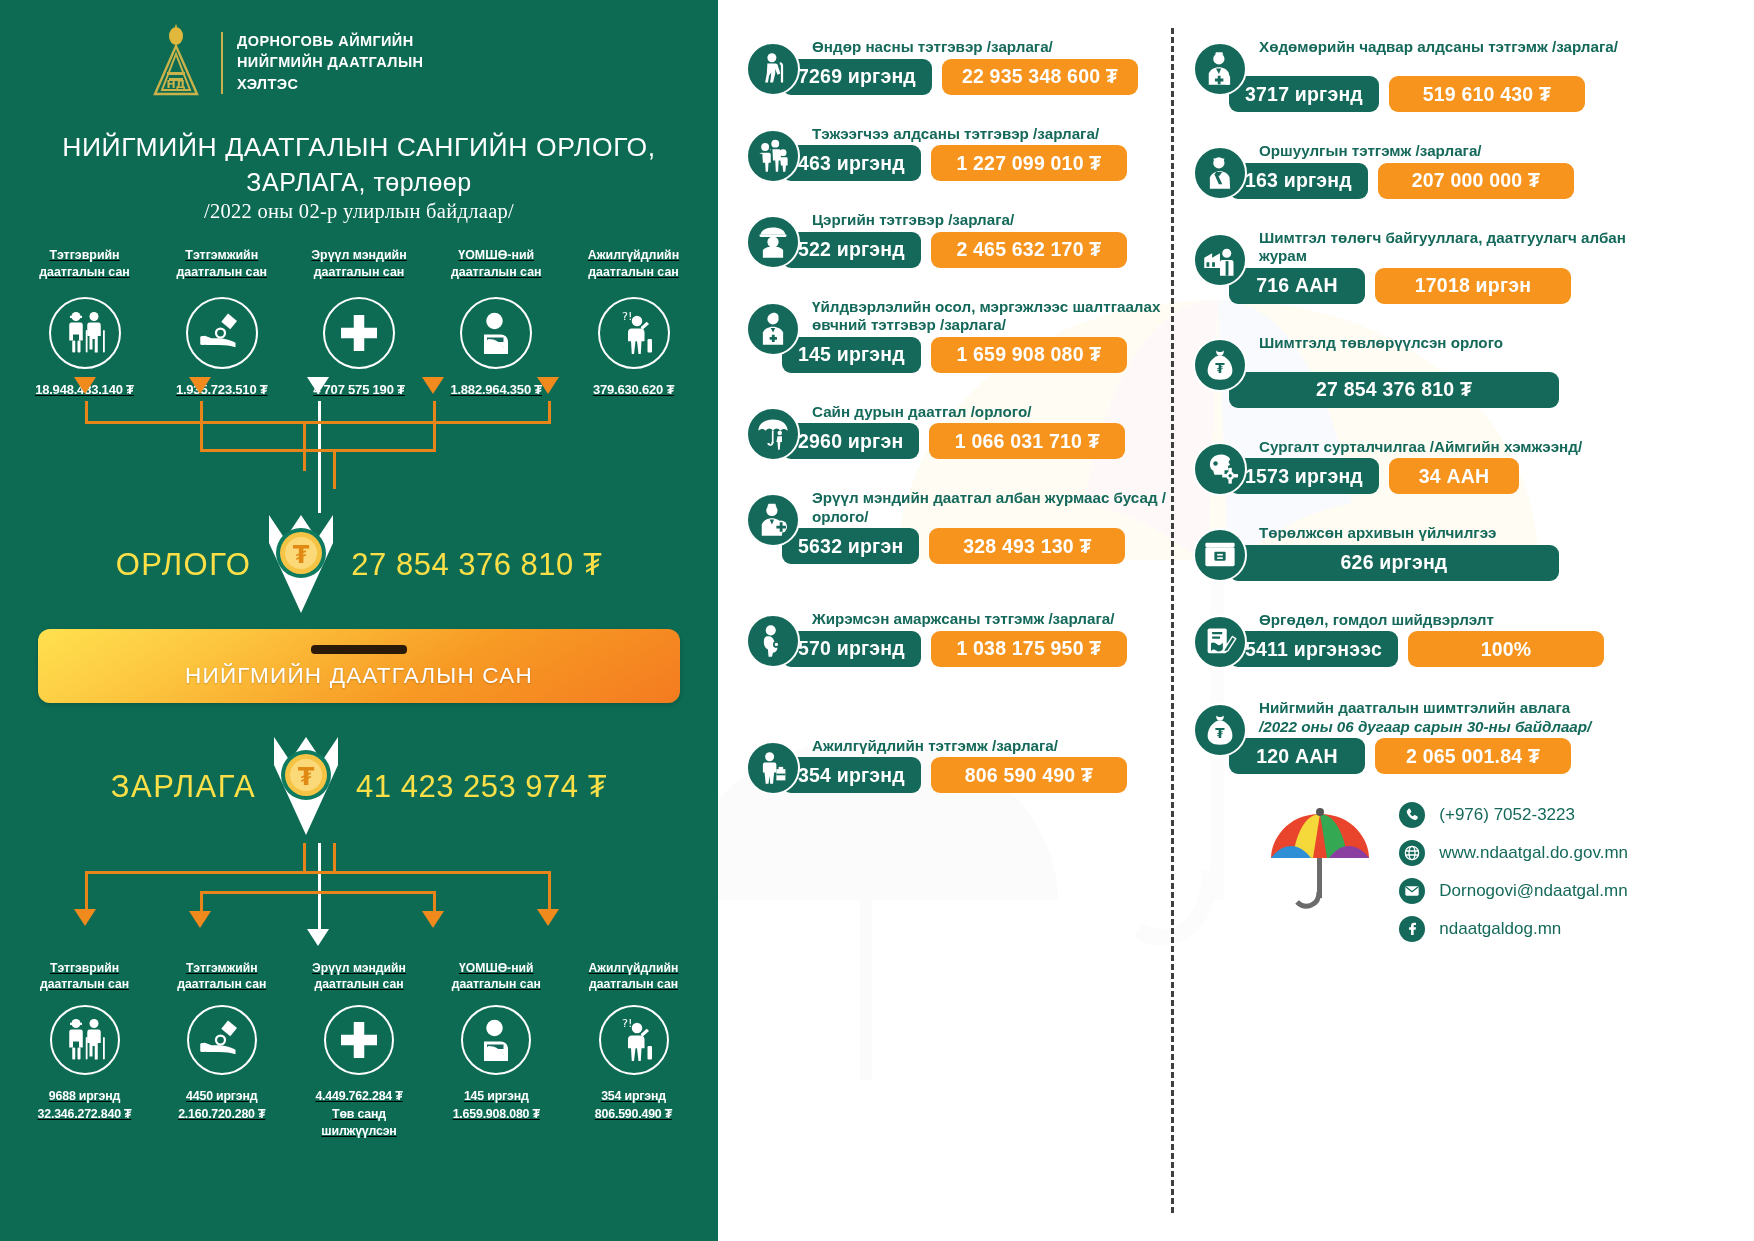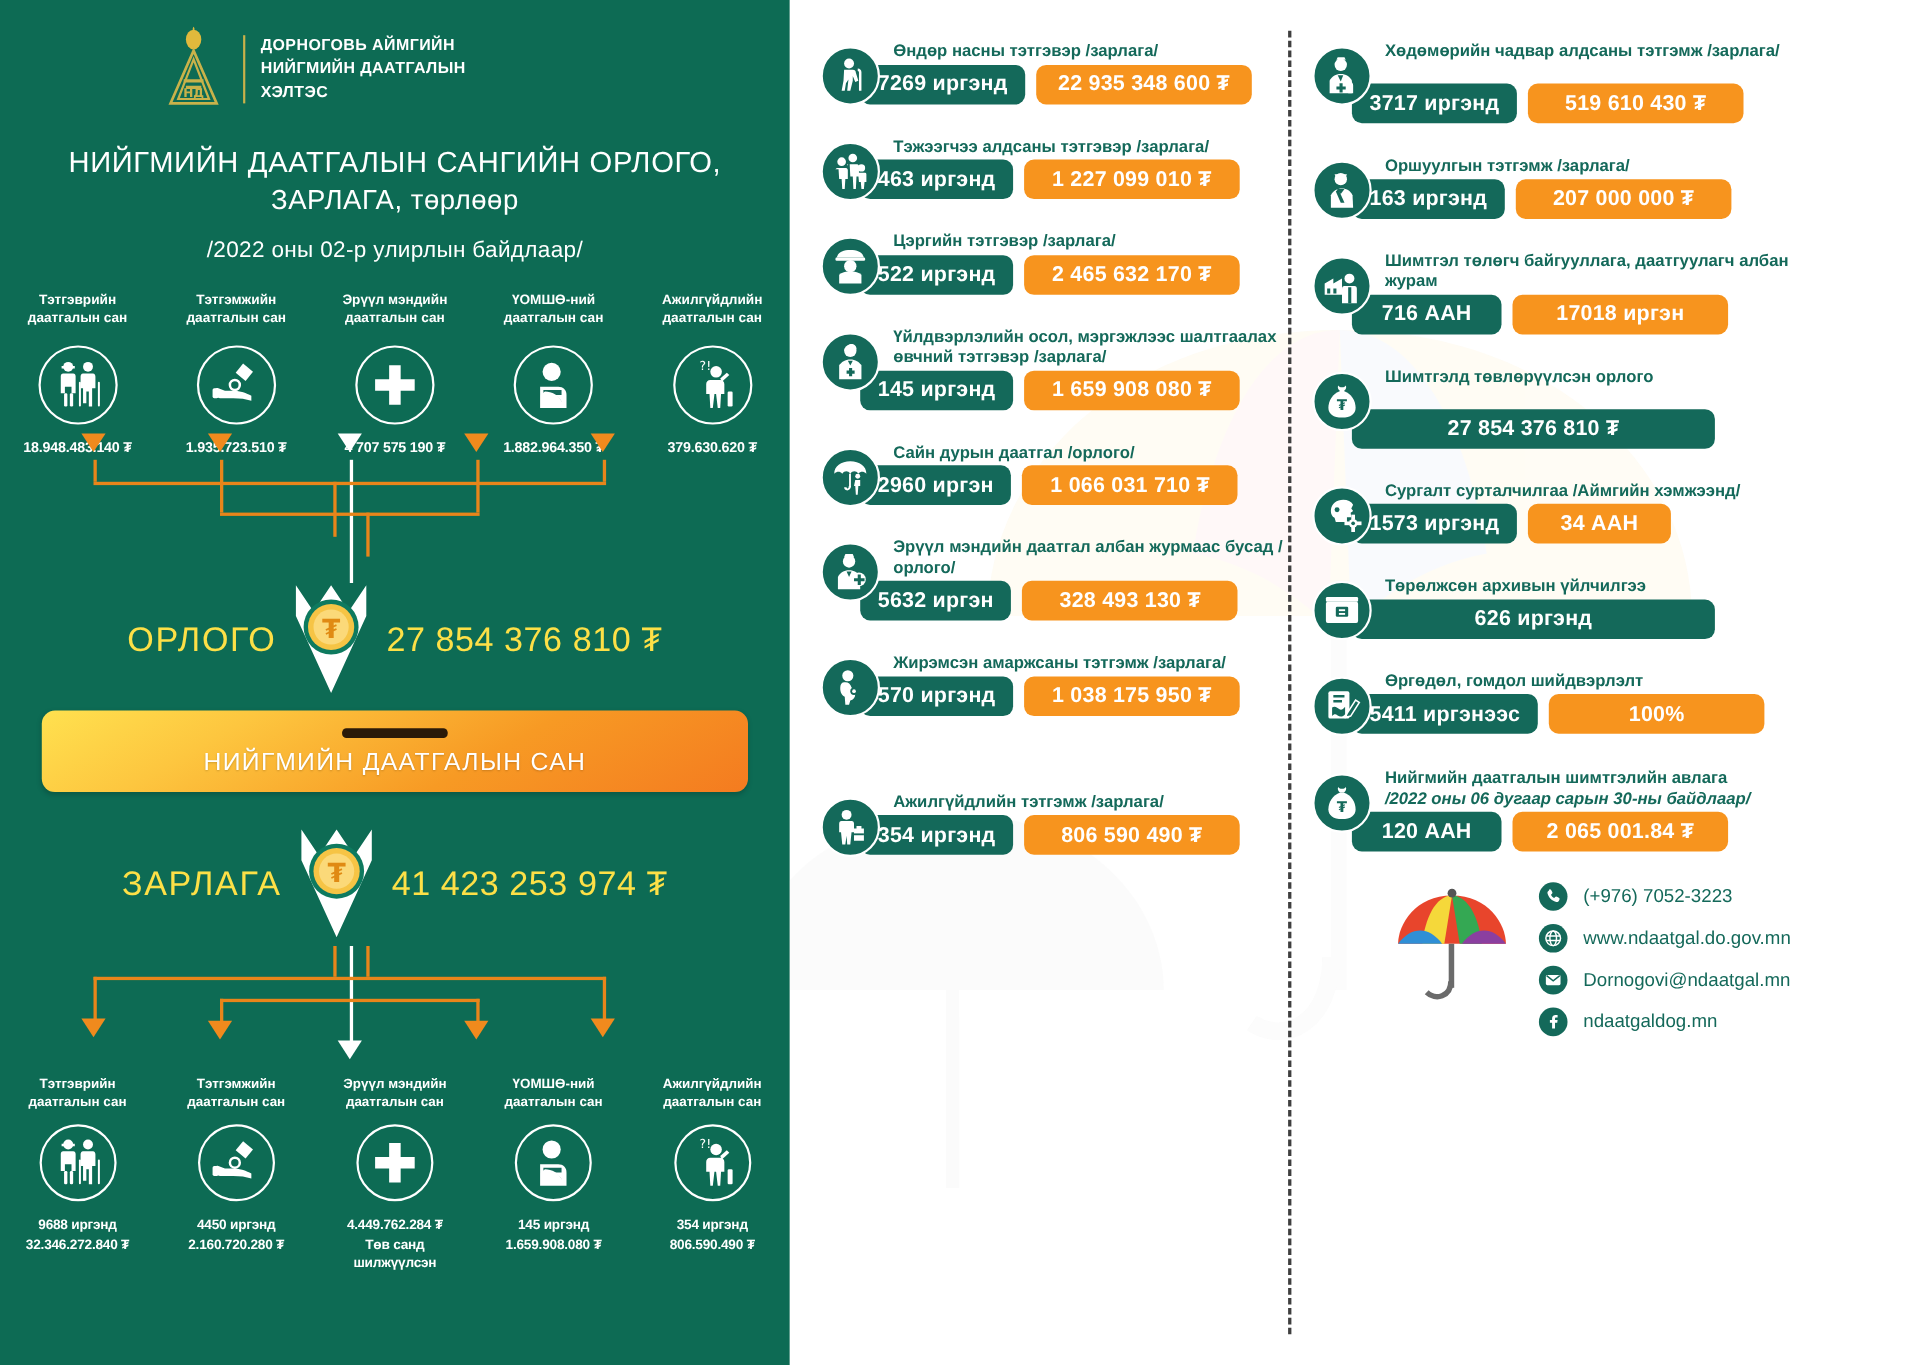--- a/index.html
+++ b/index.html
@@ -20,23 +20,23 @@
     flex:0 0 718px;
   }
   .logo-row { display:flex; align-items:center; gap:14px; padding:24px 0 0 145px; }
   .logo-mark { width:62px; height:78px; position:relative; flex:0 0 62px; }
   .logo-divider { width:2px; height:62px; background:#c9b24a; }
   .logo-text { color:#ffffff; font-size:14.5px; line-height:1.45; letter-spacing:.4px; font-weight:600; }
 
   .title-block { margin-top:28px; padding:0 30px; text-align:center; color:#fff; }
   .title-1 { font-size:26.5px; font-weight:400; letter-spacing:.6px; line-height:1.32; }
   .title-2 { font-size:25px; font-weight:400; letter-spacing:.5px; line-height:1.42; }
-  .title-3 { font-size:20.5px; font-weight:400; letter-spacing:.3px; margin-top:16px; }
-
-  .fund-row { display:flex; justify-content:space-between; padding:0 8px; margin-top:24px; }
+  .title-3 { font-size:20.5px; font-weight:400; letter-spacing:.3px; margin-top:0;font-family:Liberation Serif, serif; }
+
+  .fund-row { display:flex; justify-content:space-between; padding:0 22px; margin-top:24px;text-decoration:underline; }
   .fund-col { width:125px; text-align:center; color:#fff; }
   .fund-name { font-size:12.4px; font-weight:700; line-height:1.3; height:34px; }
   .fund-circle {
     width:72px; height:72px; border-radius:50%;
     border:2.5px solid #ffffff; margin:16px auto 0;
     display:flex; align-items:center; justify-content:center;
   }
   .fund-circle svg { width:48px; height:48px; fill:#fff; }
   .fund-amount { font-size:13px; font-weight:700; margin-top:13px; letter-spacing:-.2px; white-space:nowrap;}
 
@@ -589,21 +589,21 @@
                 <use href="#i-umbrella-person"></use>
               </svg>
             </div>
           <div class="item-title">Сайн дурын даатгал /орлого/</div>
           <div class="pills">
             <div class="pill green">2960 иргэн</div>
             <div class="pill orange">1 066 031 710 ₮</div>
           </div>
         </div>
 
-        <div class="item" style="margin-bottom:28px;">
+        <div class="item" style="margin-bottom:44px;">
           <div class="item-icon">
               <svg>
                 <use href="#i-nurse"></use>
               </svg>
             </div>
           <div class="item-title two">Эрүүл мэндийн даатгал албан журмаас бусад /орлого/</div>
           <div class="pills">
             <div class="pill green">5632 иргэн</div>
             <div class="pill orange">328 493 130 ₮</div>
           </div>

